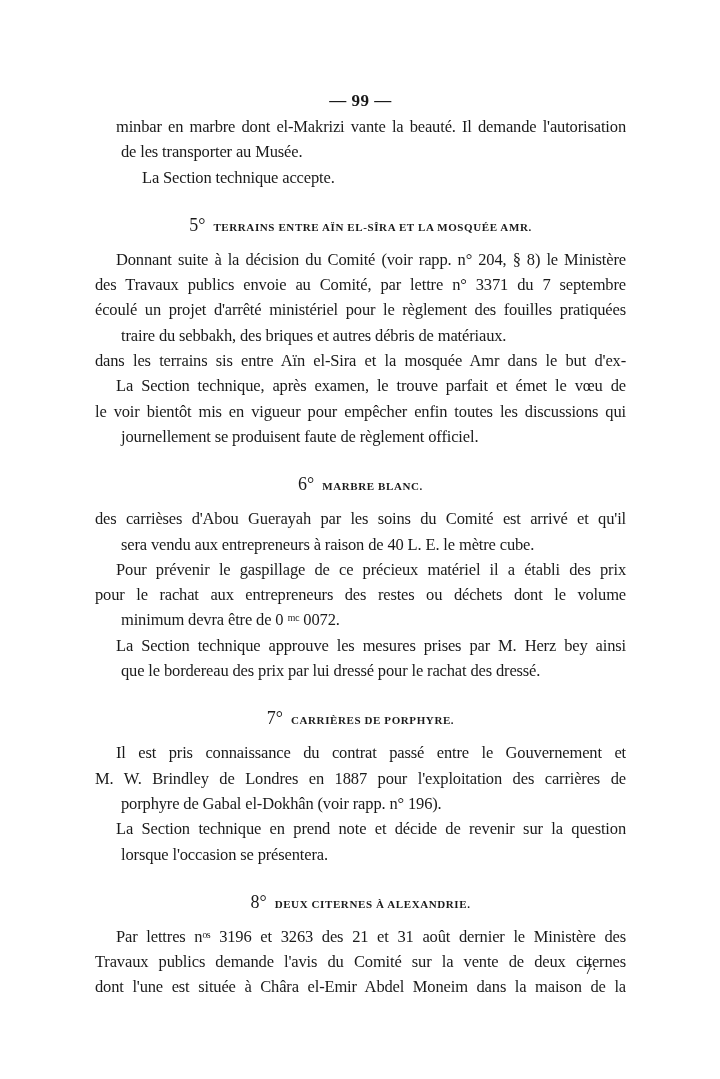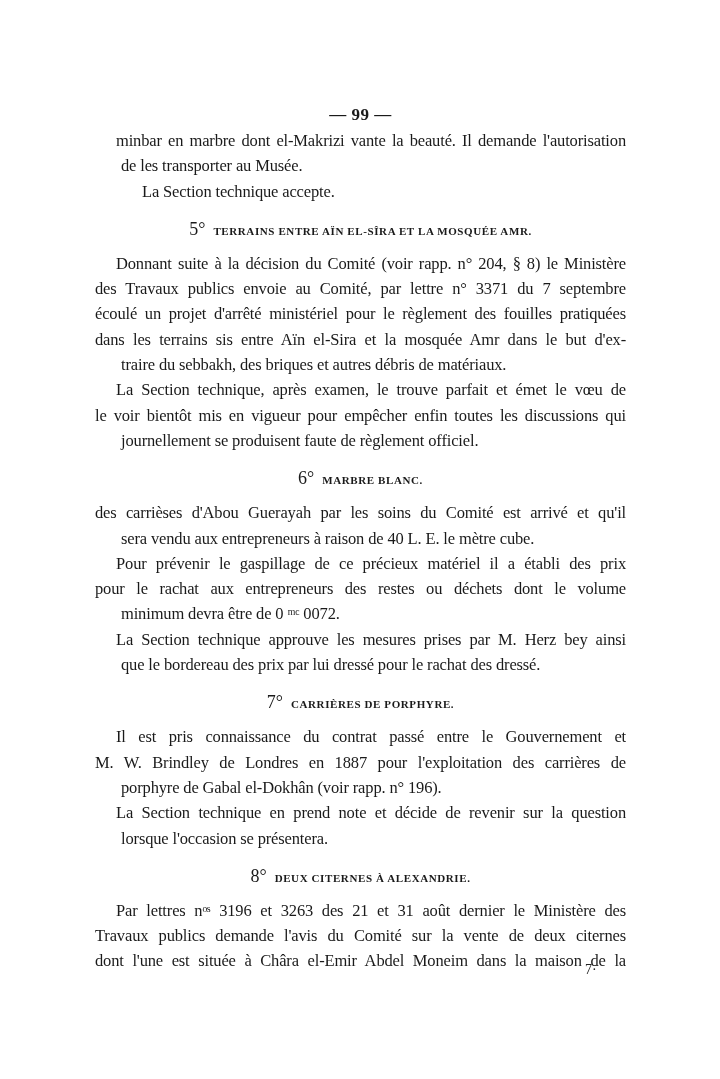--- a/index.html
+++ b/index.html
@@ -1,37 +1,37 @@
 <!DOCTYPE html>
 <html><head>
   <meta charset="utf-8">
   <style>
     html, body { margin: 0; padding: 0; background: #ffffff; }
     body { width: 720px; height: 1079px; position: relative; overflow: hidden; }
     .page {
-      position: absolute; left: 95px; top: 102px; width: 531px;
+      position: absolute; left: 95px; top: 88px; width: 531px;
       font-family: "Liberation Serif", "DejaVu Serif", serif;
       color: #1a1a1a;
     }
     .folio {
       text-align: center; font-size: 17px; font-weight: bold;
       height: 26px; line-height: 26px; margin-bottom: 0px;
       letter-spacing: 0.5px;
     }
     .line {
       font-size: 16.5px; line-height: 25.3px; height: 25.3px;
       white-space: nowrap; text-align: justify; text-align-last: justify;
       font-weight: normal; letter-spacing: -0.15px;
     }
     .line.last { text-align-last: left; margin-left: 26px; }
     .line.indent { padding-left: 21px; }
     .heading {
       text-align: center; font-size: 11px; font-weight: bold;
       letter-spacing: 0.6px; height: 25px; line-height: 25px;
-      margin-top: 13px; margin-bottom: 9px;
+      margin-top: 23px; margin-bottom: 9px;
     }
     .heading .num { font-size: 18px; letter-spacing: 0; margin-right: 8px; font-weight: normal; }
     .heading .title { text-transform: uppercase; }
     .sig-wrap { position: absolute; left: 585px; top: 962px; font-family: "Liberation Serif", serif; font-size: 14px; color: #222; }
   </style>
 </head>
 <body>
 
 <div class="page">
   <div class="folio">— 99 —</div>
@@ -41,22 +41,22 @@
         <div class="line last">de les transporter au Musée.</div>
       </div>
       <div class="paragraph">
         <div class="line indent last">La Section technique accepte.</div>
       </div>
       <div class="heading"><span class="num">5°</span><span class="title">Terrains entre Aïn el-Sîra et la mosquée Amr.</span></div>
       <div class="paragraph">
         <div class="line indent">Donnant suite à la décision du Comité (voir rapp. n° 204, § 8) le Ministère</div>
         <div class="line">des Travaux publics envoie au Comité, par lettre n° 3371 du 7 septembre</div>
         <div class="line">écoulé un projet d'arrêté ministériel pour le règlement des fouilles pratiquées</div>
+        <div class="line last">traire du sebbakh, des briques et autres débris de matériaux.</div>
         <div class="line">dans les terrains sis entre Aïn el-Sira et la mosquée Amr dans le but d'ex-</div>
-        <div class="line last">traire du sebbakh, des briques et autres débris de matériaux.</div>
       </div>
       <div class="paragraph">
         <div class="line indent">La Section technique, après examen, le trouve parfait et émet le vœu de</div>
         <div class="line">le voir bientôt mis en vigueur pour empêcher enfin toutes les discussions qui</div>
         <div class="line last">journellement se produisent faute de règlement officiel.</div>
       </div>
       <div class="heading"><span class="num">6°</span><span class="title">Marbre blanc.</span></div>
       <div class="paragraph">
         <div class="line">des carrièses d'Abou Guerayah par les soins du Comité est arrivé et qu'il</div>
         <div class="line last">sera vendu aux entrepreneurs à raison de 40 L. E. le mètre cube.</div>

